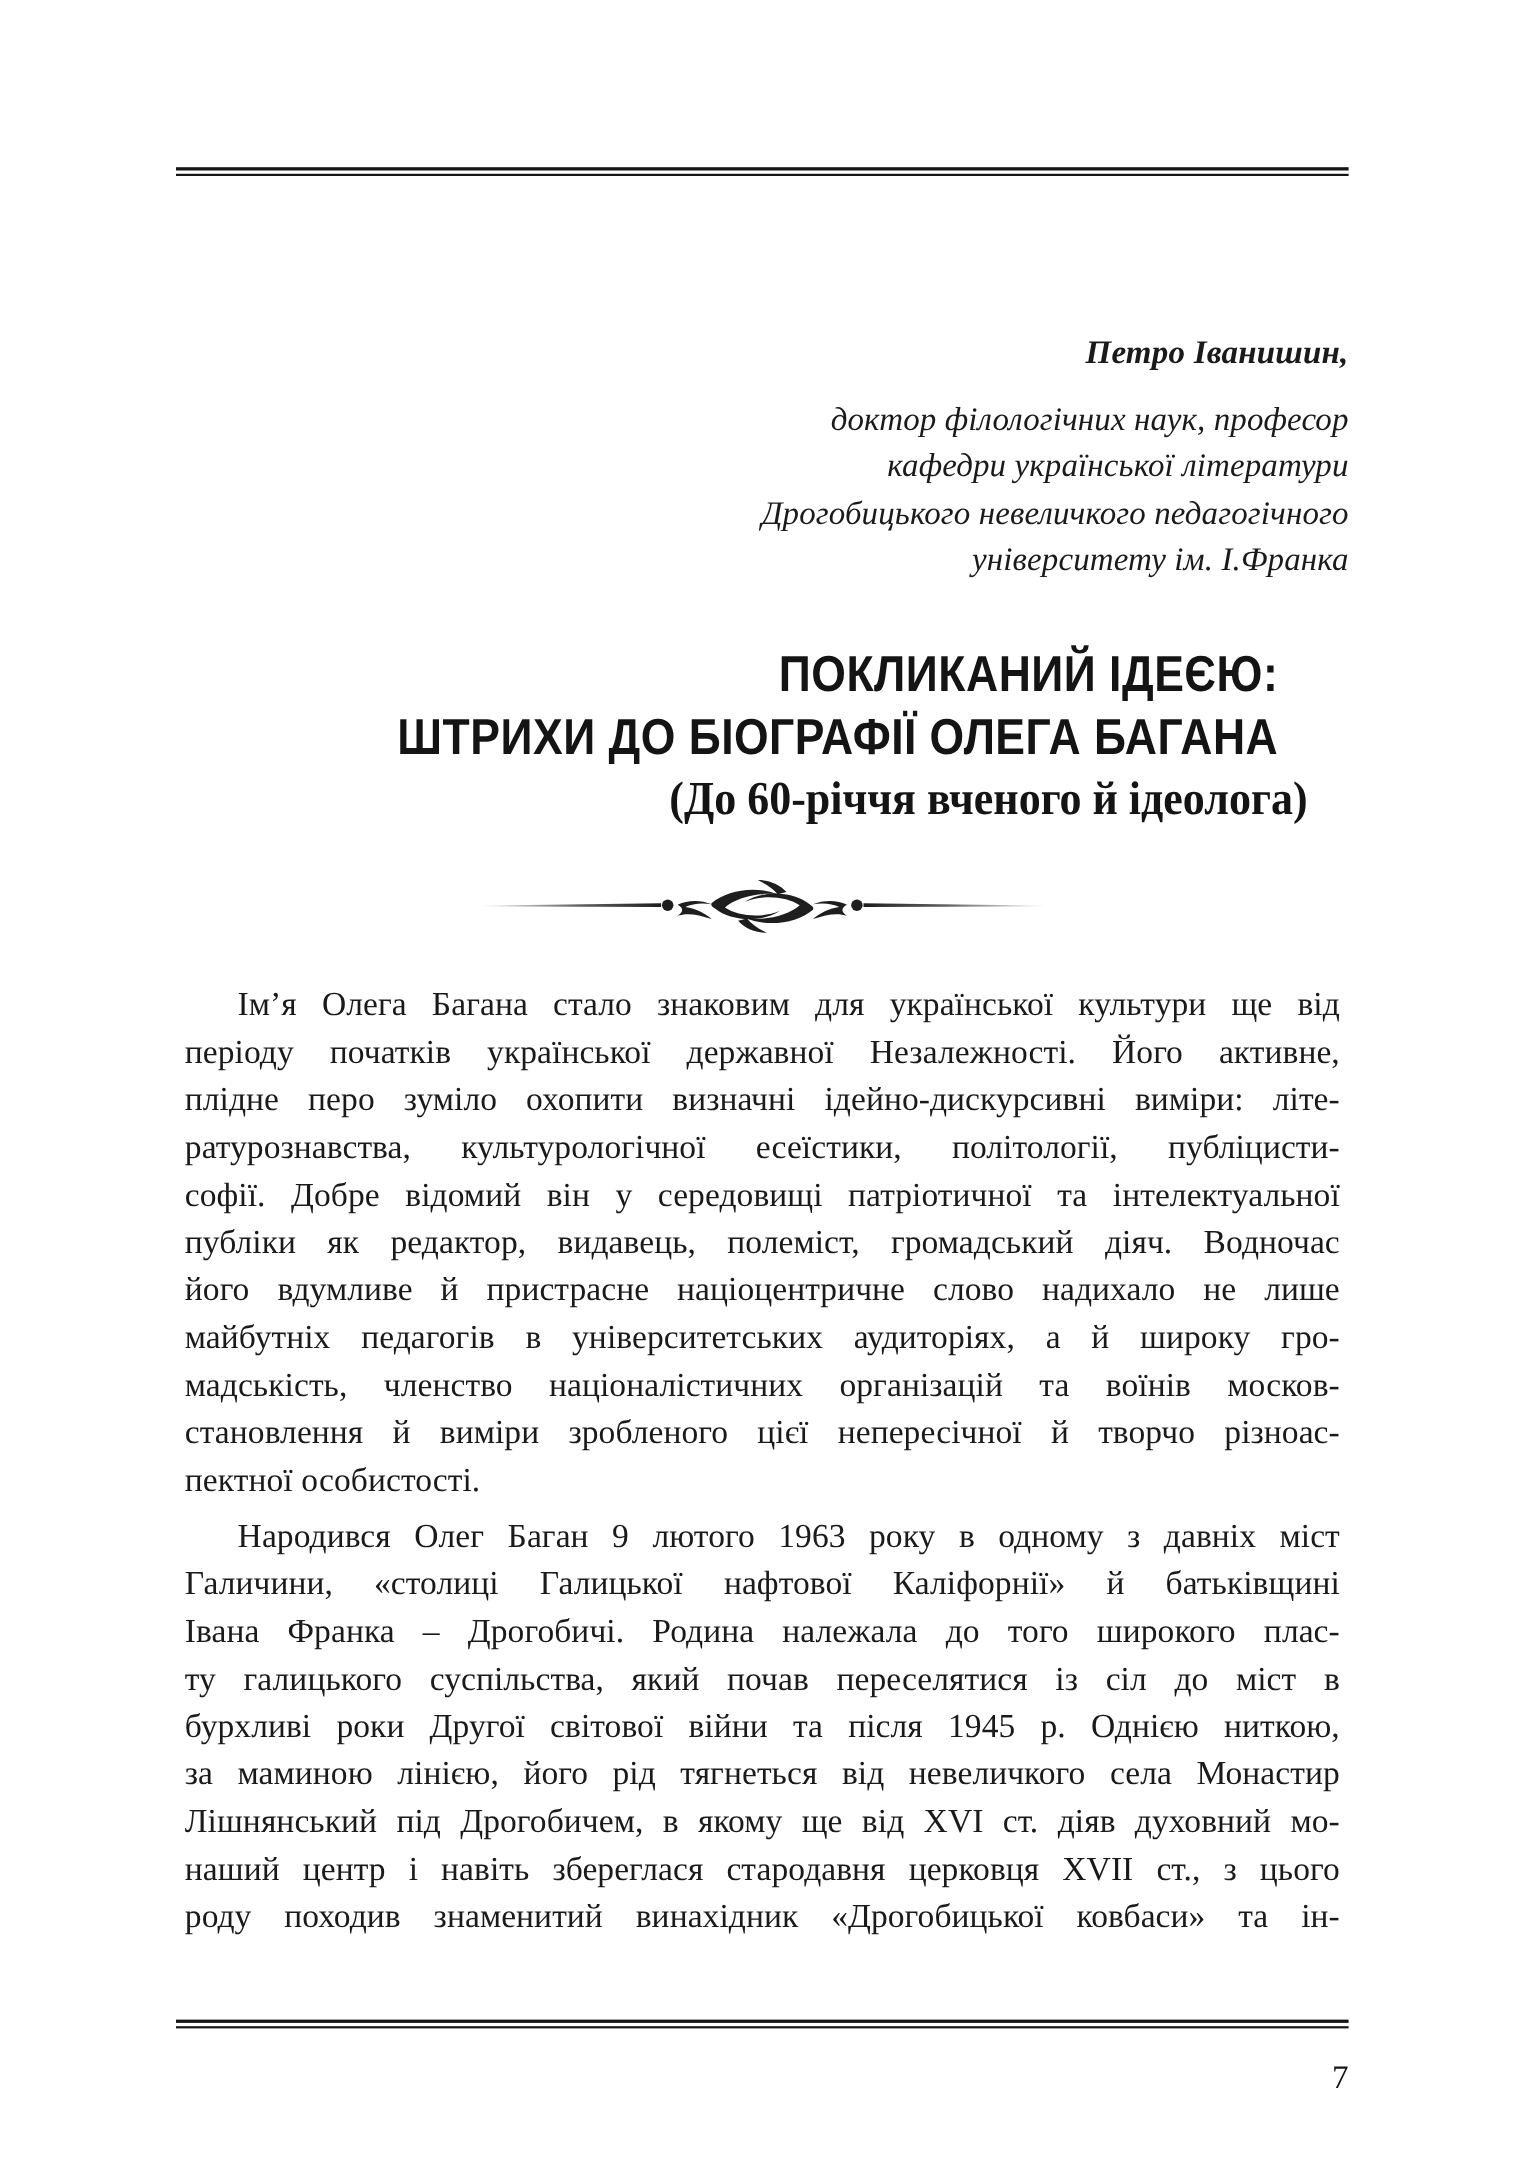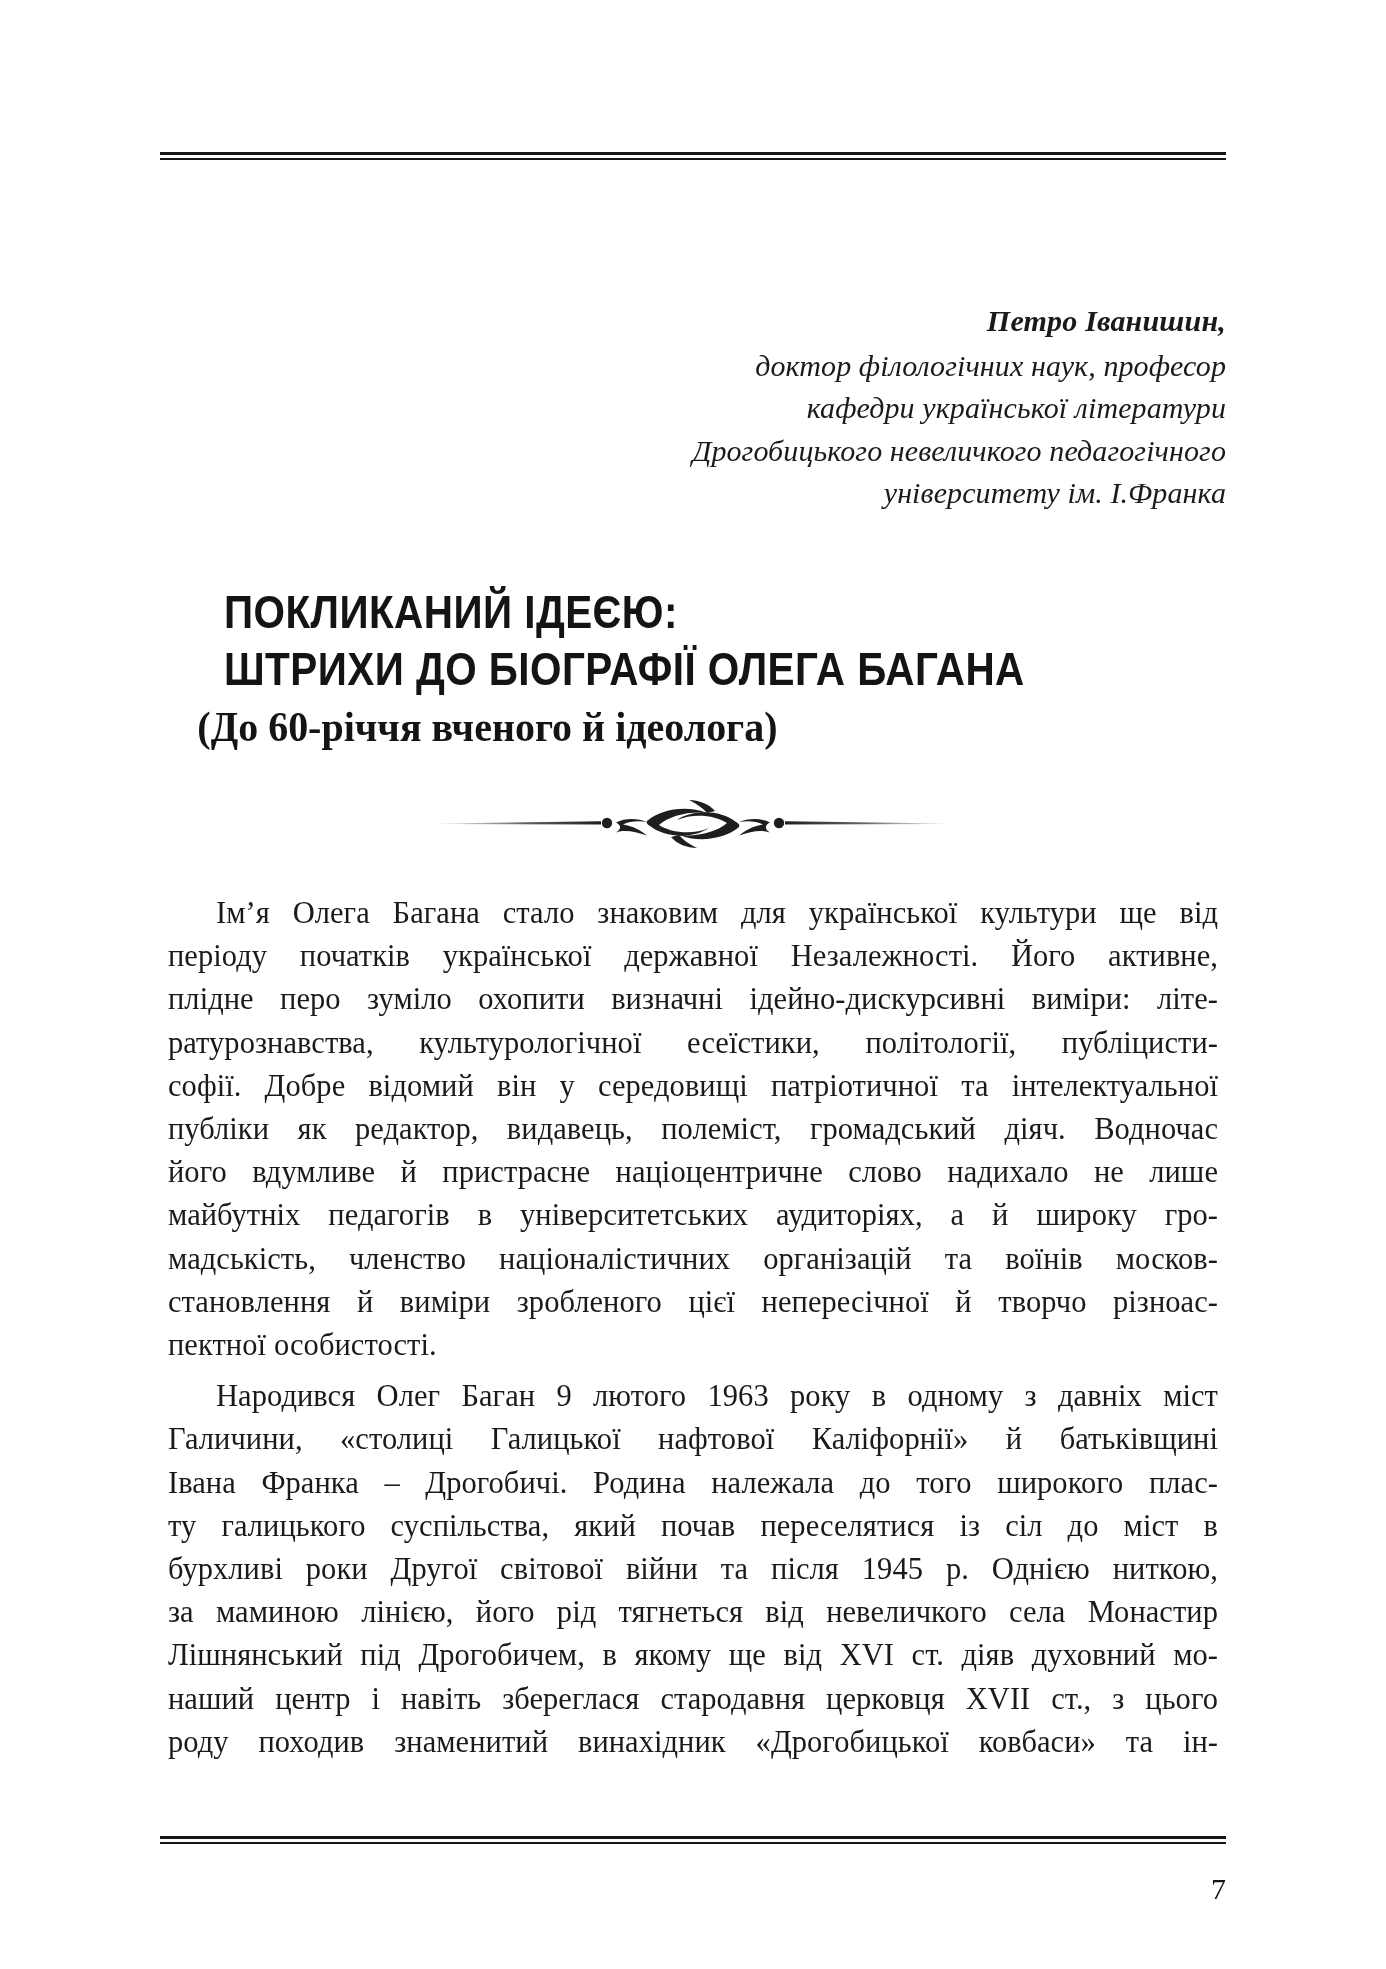--- a/index.html
+++ b/index.html
@@ -54,35 +54,35 @@
     text-align: right;
     font-style: italic;
     font-size: 30px;
     line-height: 1.42;
     letter-spacing: 0.1px;
   }
   .author-name {
     font-weight: bold;
     font-style: italic;
     display: block;
-    margin-bottom: 2px;
+    margin-bottom: 18px;
     letter-spacing: 0.2px;
   }
   .affil-line {
     display: block;
     white-space: nowrap;
   }
 
   
   .title-block {
     position: absolute;
     left: 160px;
     top: 584px;
     width: 1066px;
-    text-align: left;
+    text-align: right;
     color: #141414;
   }
   .title-line {
     display: block;
     font-family: "Liberation Sans Narrow", "Liberation Sans", "DejaVu Sans", sans-serif;
     font-weight: bold;
     font-size: 46px;
     line-height: 1.24;
     letter-spacing: 0.5px;
     transform: scaleX(0.88);

